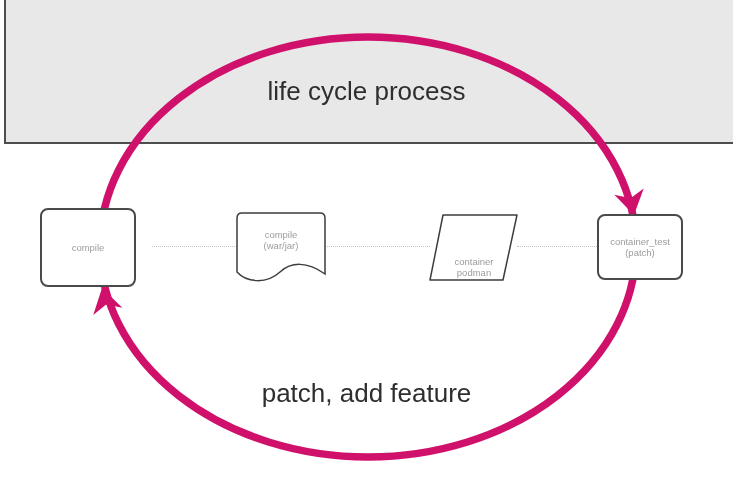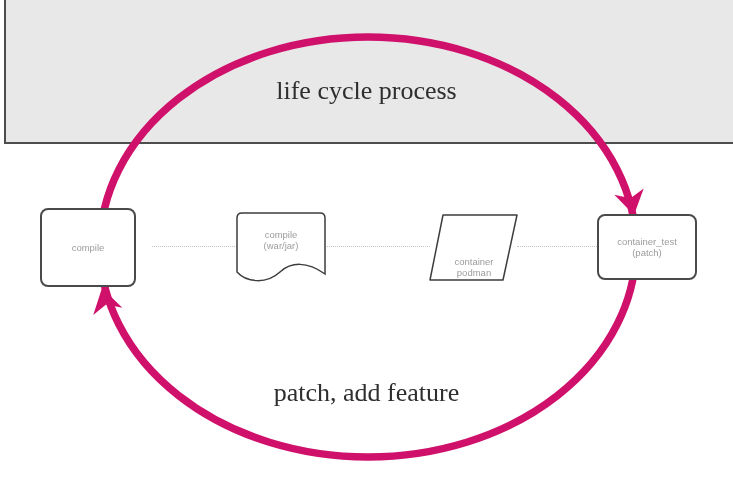--- a/index.html
+++ b/index.html
@@ -8,21 +8,21 @@
     background:#ffffff;font-family:"Liberation Sans",sans-serif;
   }
   
   #header-band{
     position:absolute;left:4px;top:-8px;width:745px;height:152px;
     box-sizing:border-box;background:#e8e8e8;border:2px solid #4d4d4d;
   }
   
   .big-label{
     position:absolute;left:0;width:733px;text-align:center;
-    font-family:Liberation Serif, serif;
+    font-family:Liberation Sans, sans-serif;
     font-size:26px;color:#2e2e2e;white-space:pre;
   }
   #top-label{top:76px;}
   #bottom-label{top:378px;}
   
   #cycle-svg{position:absolute;left:0;top:0;}
   
   .connector{position:absolute;top:246px;height:0;border-top:1px dotted #c4c4c4;}
   
   .rect-node{
@@ -72,18 +72,18 @@
   </div>
 
   <svg class="shape-svg" style="left:428px;top:213px;" width="92" height="70" viewBox="0 0 92 70">
     <path d="M 15,2 L 89,2 L 75,67 L 2,67 Z" fill="#ffffff" stroke="#3d3d3d" stroke-width="1.5" stroke-linejoin="round"></path>
   </svg>
   <div class="shape-text" style="left:431px;top:229px;width:86px;height:36px;margin-top:20px;">
     <span class="node-label">container</span>
     <span class="node-label">podman</span>
   </div>
 
-  <div class="rect-node" style="left:597px;top:214px;width:100px;height:66px;">
+  <div class="rect-node" style="left:597px;top:214px;width:86px;height:66px;">
     <span class="node-label">container_test</span>
     <span class="node-label">(patch)</span>
   </div>
 
 </div>
 
 </body></html>

